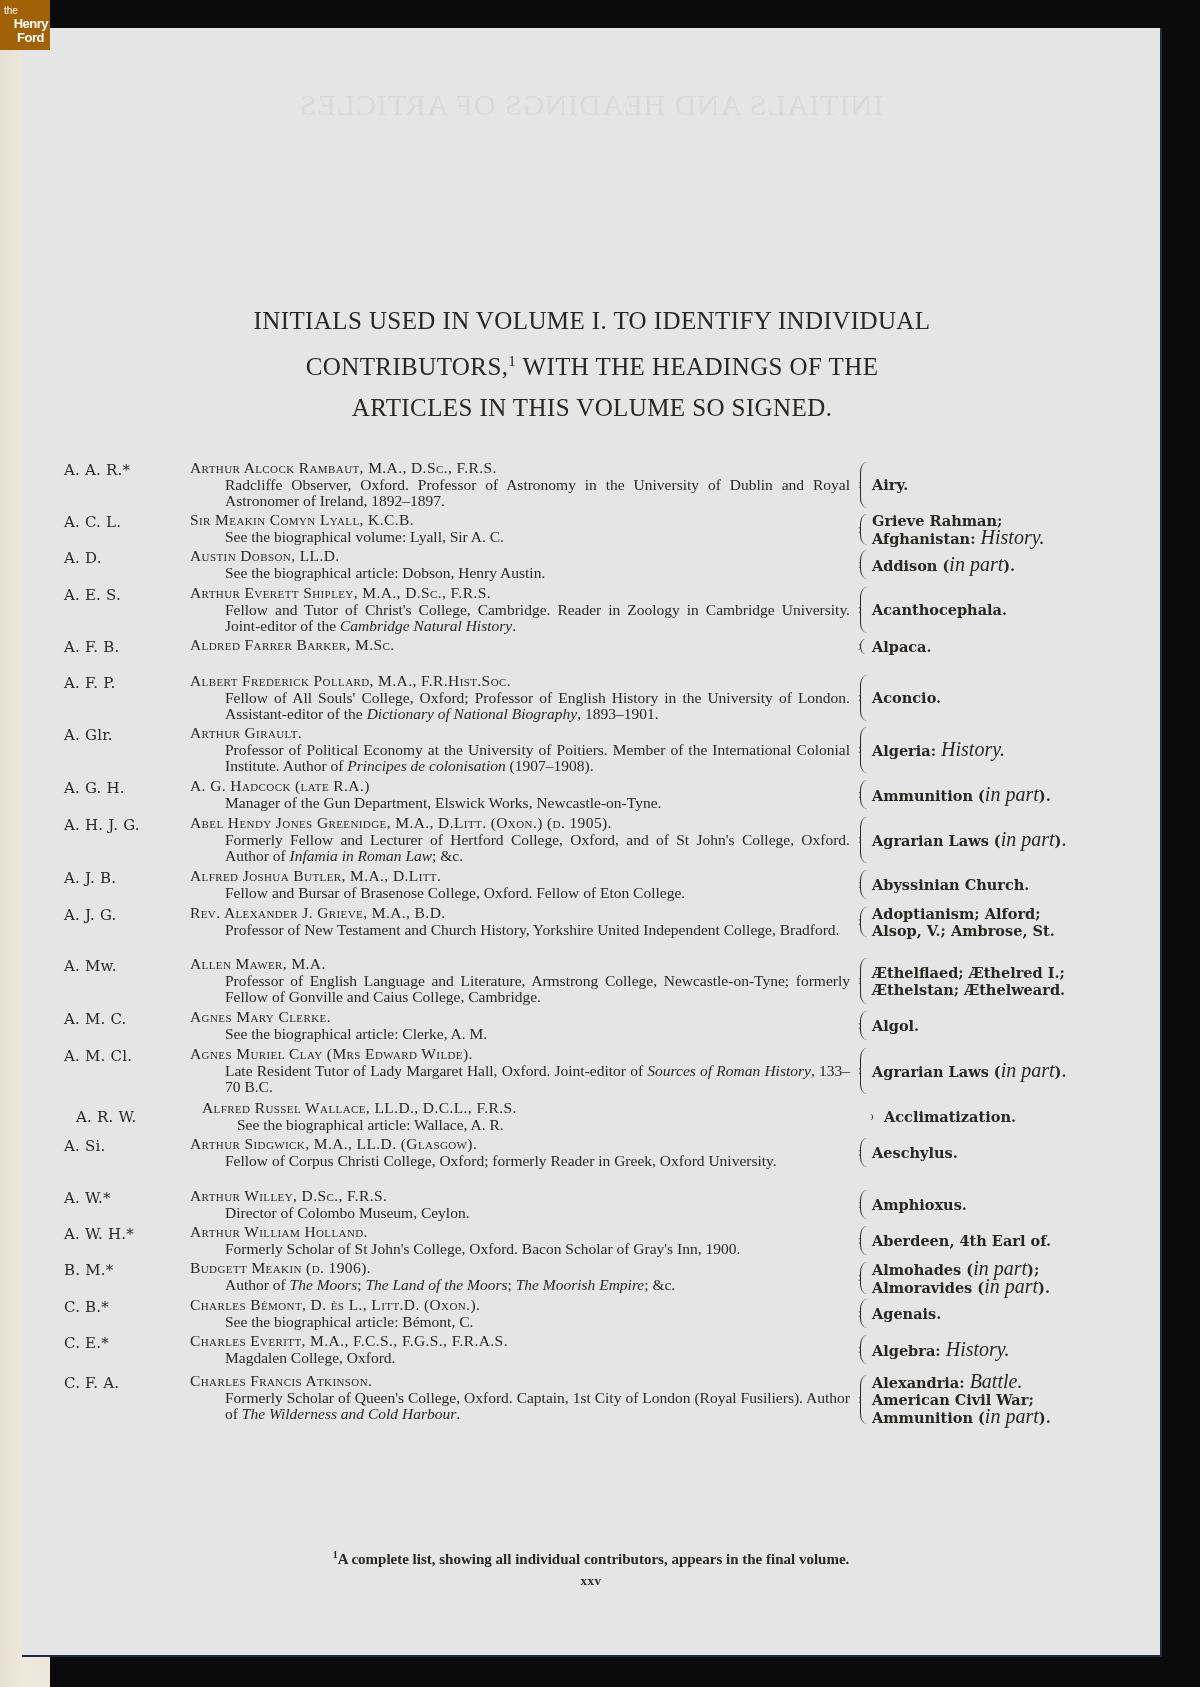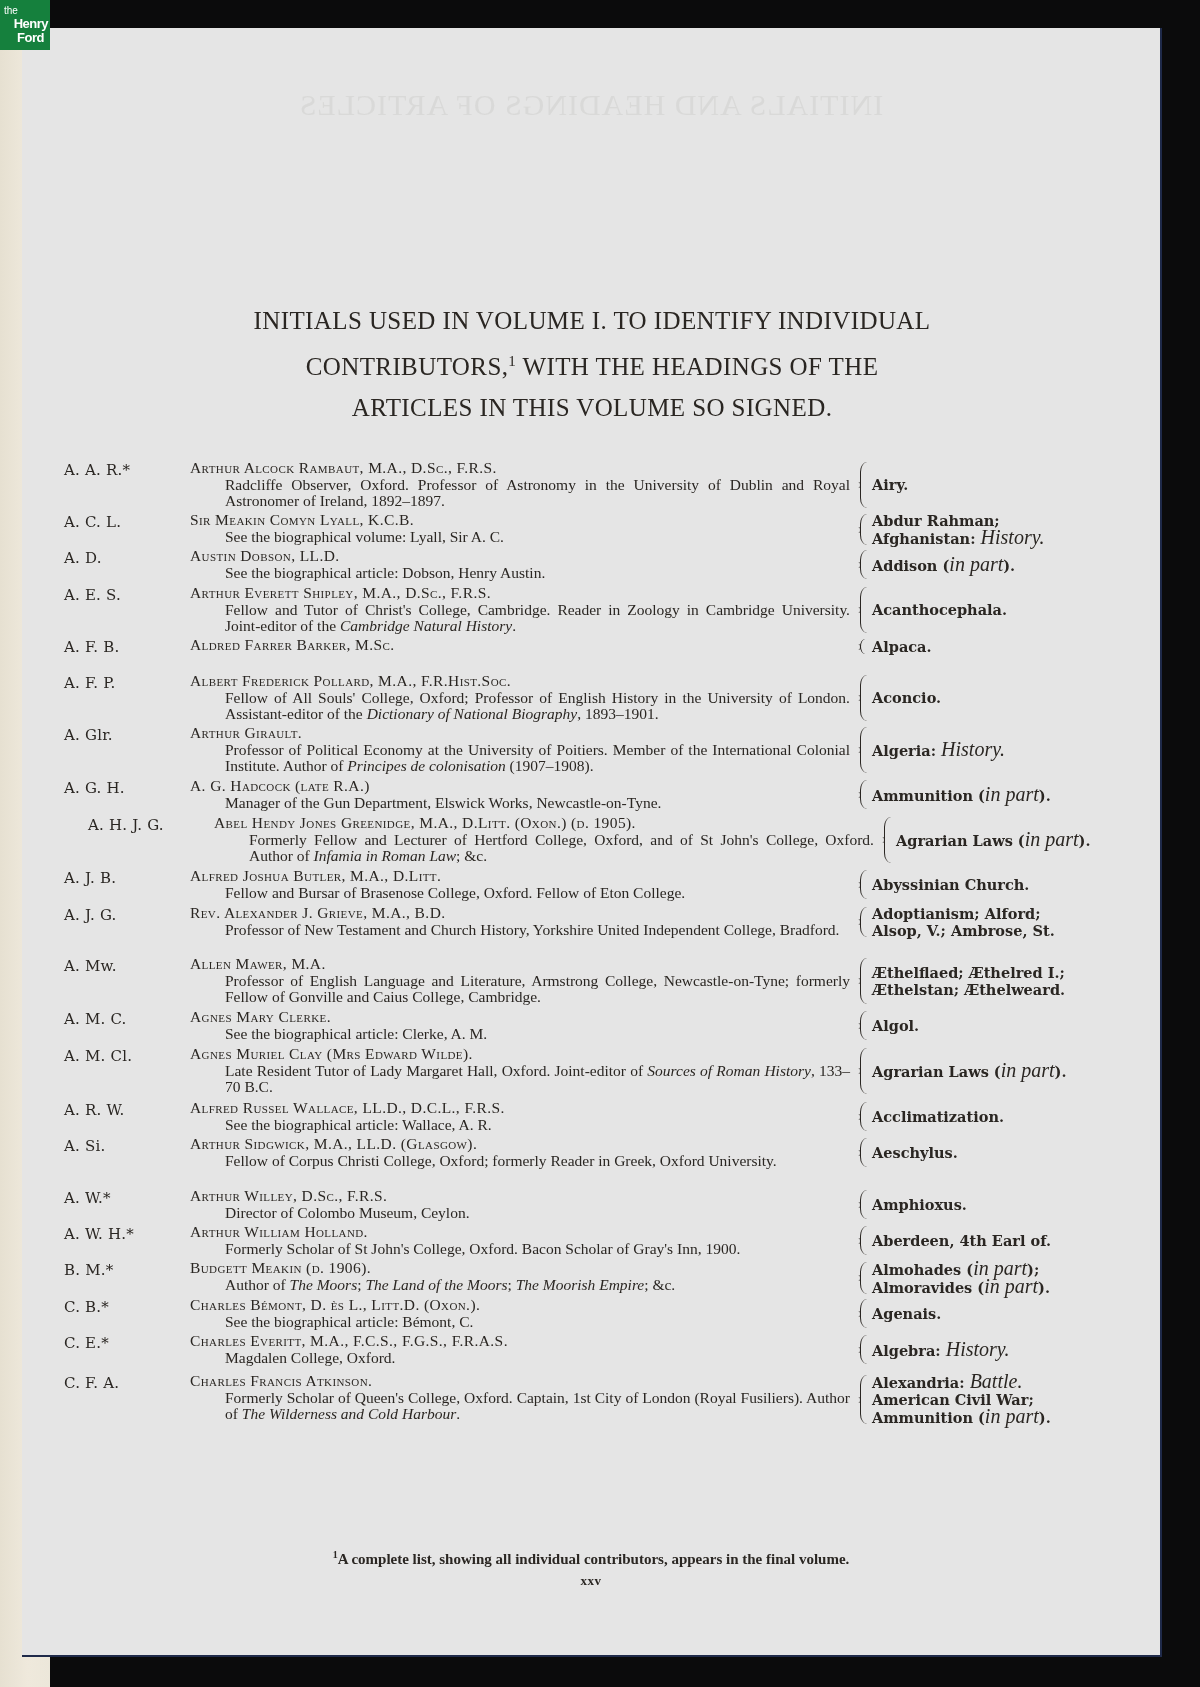--- a/index.html
+++ b/index.html
@@ -4,21 +4,21 @@
 <style>
   html, body { margin: 0; padding: 0; }
   body {
     width: 1200px; height: 1687px; overflow: hidden;
     background: #0b0b0c; position: relative;
     font-family: "Liberation Serif", "DejaVu Serif", serif;
     color: #2a2622;
   }
   .logo {
     position: absolute; left: 0; top: 0; width: 50px; height: 50px;
-    background: #15803d; color: #fff; z-index: 5;
+    background: #a16207; color: #fff; z-index: 5;
     font-family: "Liberation Sans", sans-serif; font-weight: bold;
     line-height: 1; text-align: right; padding: 0;
   }
   .logo .l1 { position:absolute; left:4px; top:6px; font-size:10px; font-weight:normal; }
   .logo .l2 { position:absolute; right:2px; top:17px; font-size:13px; letter-spacing:-0.5px; }
   .logo .l3 { position:absolute; right:6px; top:31px; font-size:13px; letter-spacing:-0.5px; }
   .spine {
     position: absolute; left: 0; top: 28px; width: 50px; height: 1659px;
     background: linear-gradient(90deg, #e6e0d1 0%, #efe9dc 55%, #ece7da 100%);
   }
@@ -116,21 +116,21 @@
         <div class="initials">A. C. L.</div>
         <div class="body">
           <div class="name">Sir Meakin Comyn Lyall, K.C.B.</div>
           <div class="desc">See the biographical volume: Lyall, Sir A. C.</div>
         </div>
         <div class="bracket">
           <div class="b"></div>
           <div class="tip"></div>
         </div>
         <div class="articles">
-          <div>Abdur Rahman;</div>
+          <div>Grieve Rahman;</div>
           <div>Afghanistan: <span class="it">History.</span></div>
         </div>
       </div>
       <div class="entry" style="position: absolute; top: 88px; left: 0px; width: 1040px;">
         <div class="initials">A. D.</div>
         <div class="body">
           <div class="name">Austin Dobson, LL.D.</div>
           <div class="desc">See the biographical article: Dobson, Henry Austin.</div>
         </div>
         <div class="bracket">
@@ -203,21 +203,21 @@
           <div class="desc">Manager of the Gun Department, Elswick Works, Newcastle-on-Tyne.</div>
         </div>
         <div class="bracket">
           <div class="b"></div>
           <div class="tip"></div>
         </div>
         <div class="articles">
           <div>Ammunition (<span class="it">in part</span>).</div>
         </div>
       </div>
-      <div class="entry" style="position: absolute; top: 355px; left: 0px; width: 1040px; margin-left: 24px;">
+      <div class="entry" style="position: absolute; top: 355px; left: 0px; width: 1040px;">
         <div class="initials">A. H. J. G.</div>
         <div class="body">
           <div class="name">Abel Hendy Jones Greenidge, M.A., D.Litt. (Oxon.) (d. 1905).</div>
           <div class="desc">Formerly Fellow and Lecturer of Hertford College, Oxford, and of St John's College, Oxford. Author of <i>Infamia in Roman Law</i>; &amp;c.</div>
         </div>
         <div class="bracket">
           <div class="b"></div>
           <div class="tip"></div>
         </div>
         <div class="articles">
@@ -289,21 +289,21 @@
           <div class="desc">Late Resident Tutor of Lady Margaret Hall, Oxford. Joint-editor of <i>Sources of Roman History</i>, 133–70 B.C.</div>
         </div>
         <div class="bracket">
           <div class="b"></div>
           <div class="tip"></div>
         </div>
         <div class="articles">
           <div>Agrarian Laws (<span class="it">in part</span>).</div>
         </div>
       </div>
-      <div class="entry" style="position: absolute; top: 640px; left: 0px; width: 1040px;">
+      <div class="entry" style="position: absolute; top: 640px; left: 12px; width: 1040px; align-items: center;">
         <div class="initials">A. R. W.</div>
         <div class="body">
           <div class="name">Alfred Russel Wallace, LL.D., D.C.L., F.R.S.</div>
           <div class="desc">See the biographical article: Wallace, A. R.</div>
         </div>
         <div class="bracket">
           <div class="b"></div>
           <div class="tip"></div>
         </div>
         <div class="articles">

